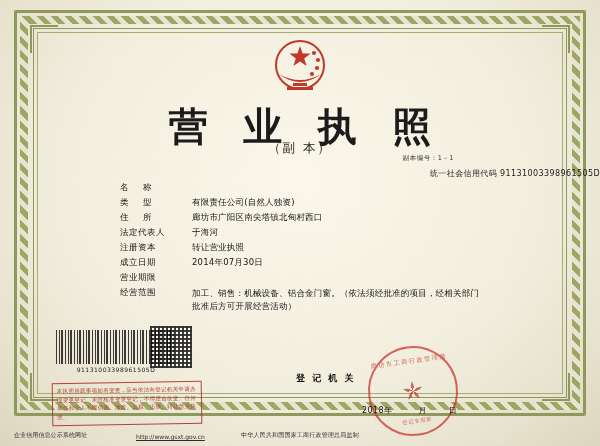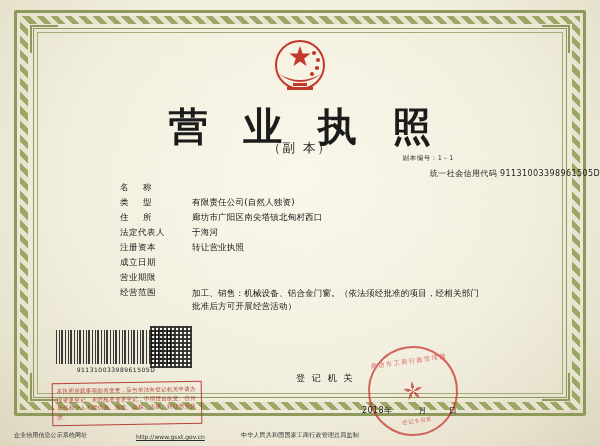--- a/index.html
+++ b/index.html
@@ -198,20 +198,21 @@
   }
 
   
   .reg-auth {
     position: absolute;
     left: 296px;
     top: 372px;
     font-size: 9px;
     letter-spacing: 2px;
     color: #141414;
+    font-weight: bold;
   }
   .date-line {
     position: absolute;
     left: 362px;
     top: 405px;
     font-size: 8px;
     letter-spacing: .4px;
     color: #141414;
   }
   .date-line .y { margin-right: 26px; }
@@ -346,20 +347,21 @@
     <div class="row">
       <div class="label tight">法定代表人</div>
       <div class="value">于海河</div>
     </div>
     <div class="row">
       <div class="label tight">注册资本</div>
       <div class="value">转让营业执照</div>
     </div>
     <div class="row">
       <div class="label tight">成立日期</div>
+      <div class="value">2014年07月30日</div>
     </div>
     <div class="row">
       <div class="label tight">营业期限</div>
       <div class="value"></div>
     </div>
     <div class="row scope">
       <div class="label tight">经营范围</div>
       <div class="value">加工、销售：机械设备、铝合金门窗。（依法须经批准的项目，经相关部门批准后方可开展经营活动）</div>
     </div>
   </div>

